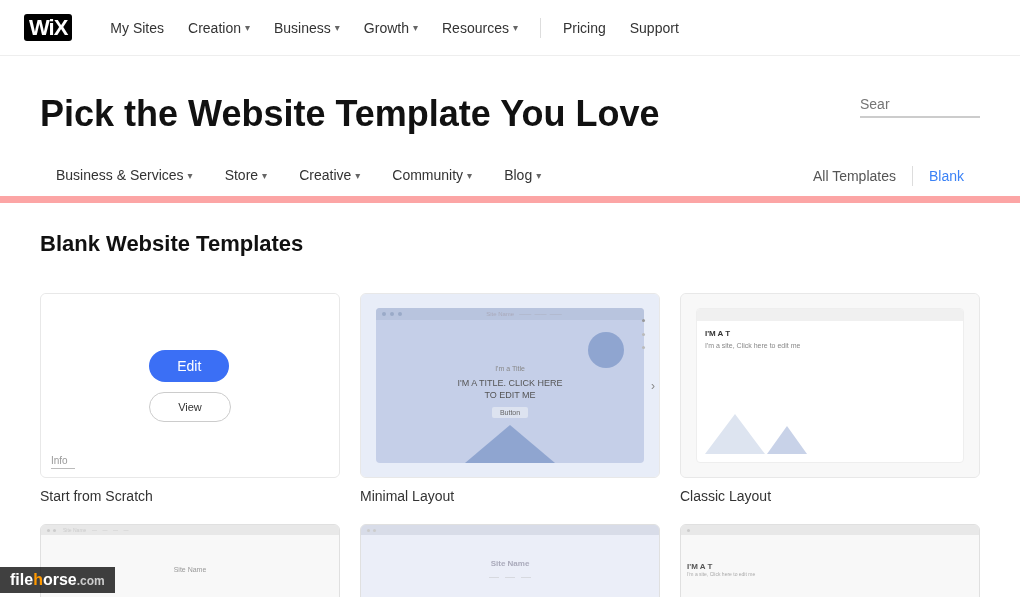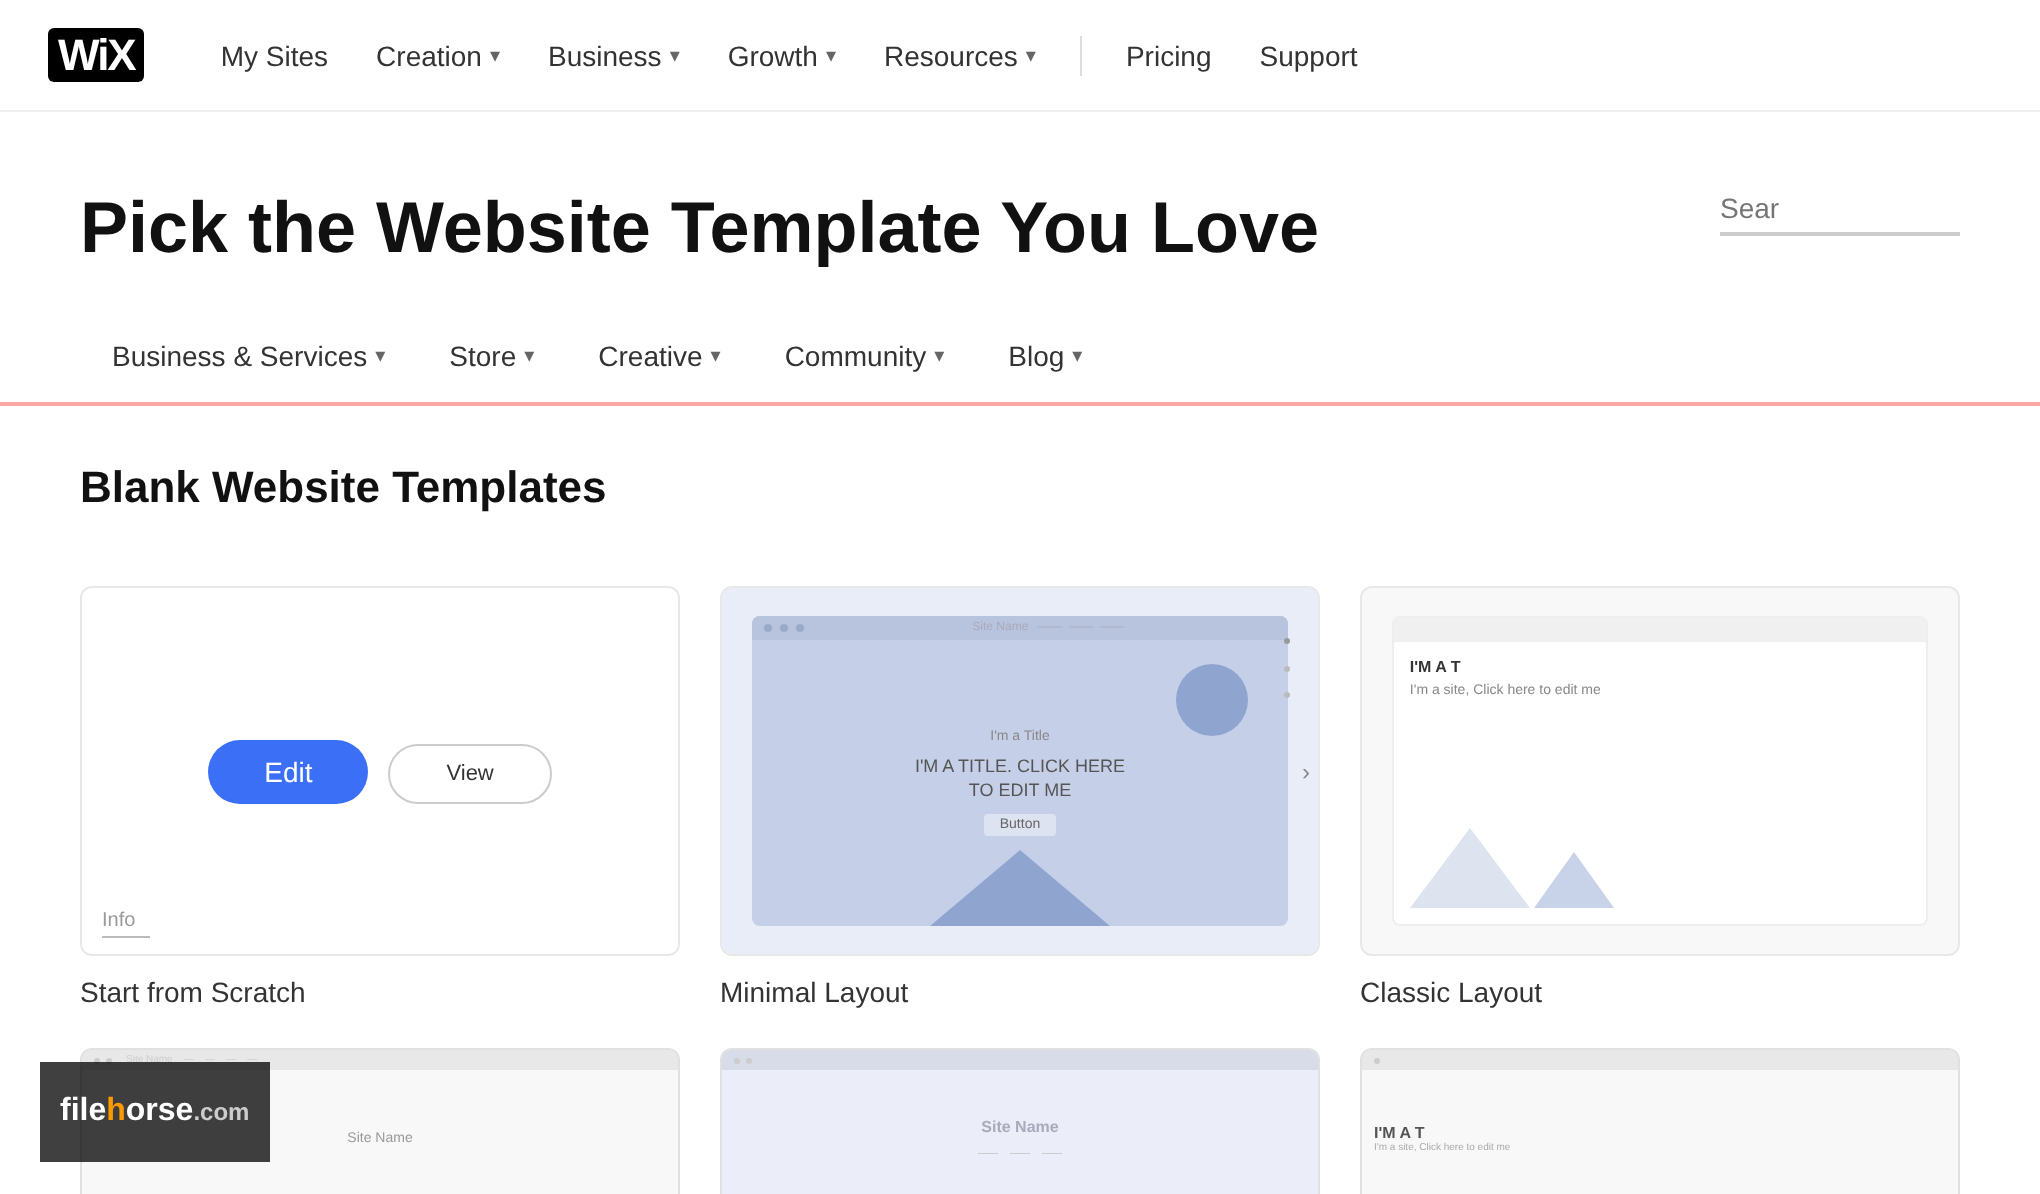--- a/index.html
+++ b/index.html
@@ -88,21 +88,21 @@
       padding: 4px 0;
       width: 120px;
       color: #999;
     }
 
     
     .filter-bar {
       display: flex;
       align-items: center;
       padding: 0 40px;
-      border-bottom: 2px solid #fca5a5;
+      border-bottom: 7px solid #fca5a5;
       height: 48px;
       gap: 0;
     }
     .filter-item {
       font-size: 14px;
       color: #333;
       padding: 14px 16px;
       cursor: pointer;
       display: flex;
       align-items: center;
@@ -170,22 +170,22 @@
       display: flex;
       align-items: center;
       justify-content: center;
       position: relative;
     }
     .thumb-scratch {
       background: #fff;
     }
     .thumb-scratch .edit-btn-container {
       display: flex;
-      flex-direction: row;
-      align-items: flex-end;
+      flex-direction: column;
+      align-items: flex-start;
       gap: 10px;
     }
     .edit-btn {
       background: #3b6ff5;
       color: #fff;
       border: none;
       border-radius: 20px;
       padding: 8px 28px;
       font-size: 14px;
       font-weight: 500;
@@ -394,26 +394,25 @@
     }
     .thumb-bottom-sitename {
       font-size: 7px;
       color: #999;
       font-weight: 500;
     }
 
     
     .watermark {
       position: fixed;
-      bottom: 16px;
+      bottom: 4px;
       left: 0;
       background: rgba(0,0,0,0.75);
-      padding: 16px 10px;
+      padding: 4px 10px;
       z-index: 999;
-      margin-left: 20px;
     }
     .watermark-text {
       color: #fff;
       font-size: 16px;
       font-weight: 700;
     }
     .watermark-text span {
       color: #f90;
     }
     .watermark-text .com {
@@ -480,20 +479,29 @@
   </div>
   <div class="filter-item">
     <span>Community</span>
     <span class="chevron">▾</span>
   </div>
   <div class="filter-item">
     <span>Blog</span>
     <span class="chevron">▾</span>
   </div>
   <div class="filter-spacer"></div>
+  <div class="filter-right">
+    <div class="filter-right-item">
+      <span>All Templates</span>
+    </div>
+    <div class="filter-divider"></div>
+    <div class="filter-right-item active">
+      <span>Blank</span>
+    </div>
+  </div>
 </div>
 
 <div class="section">
   <h2 class="section-title">Blank Website Templates</h2>
 </div>
 
 <div class="template-grid">
 
   <div class="template-card">
     <div class="template-thumb">

